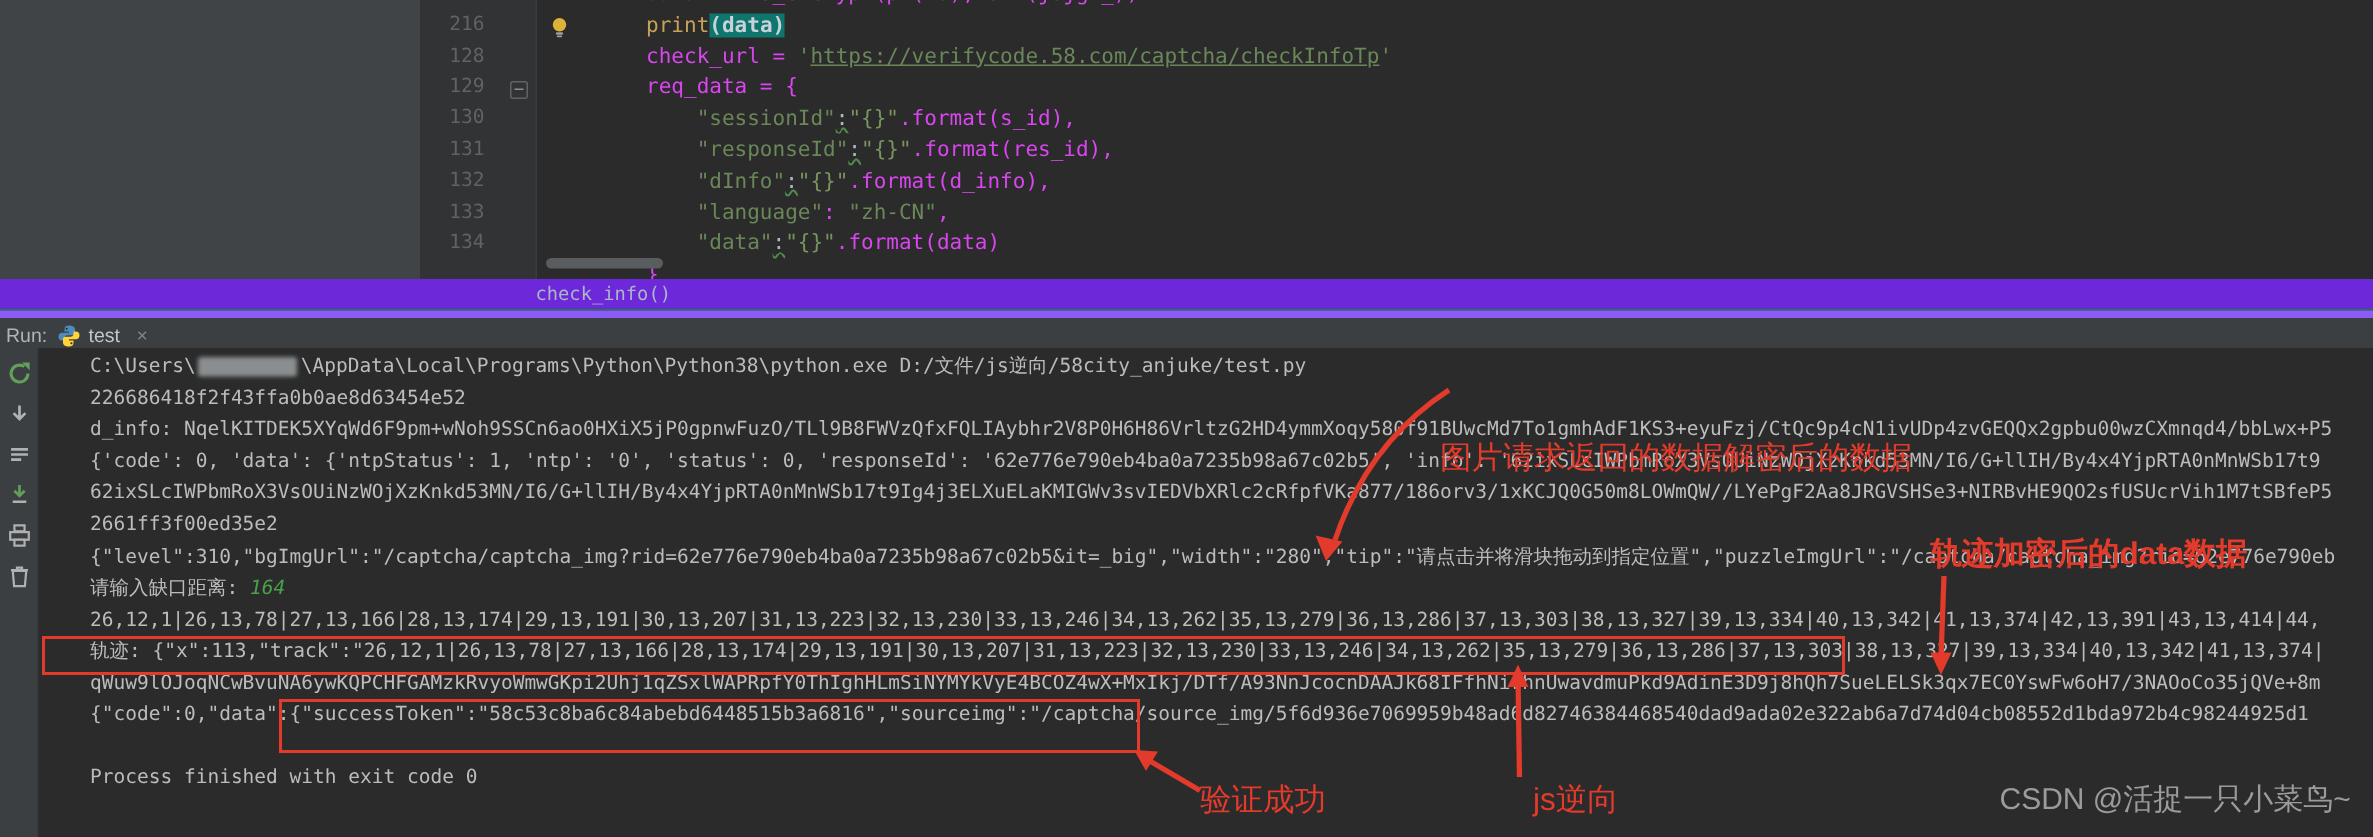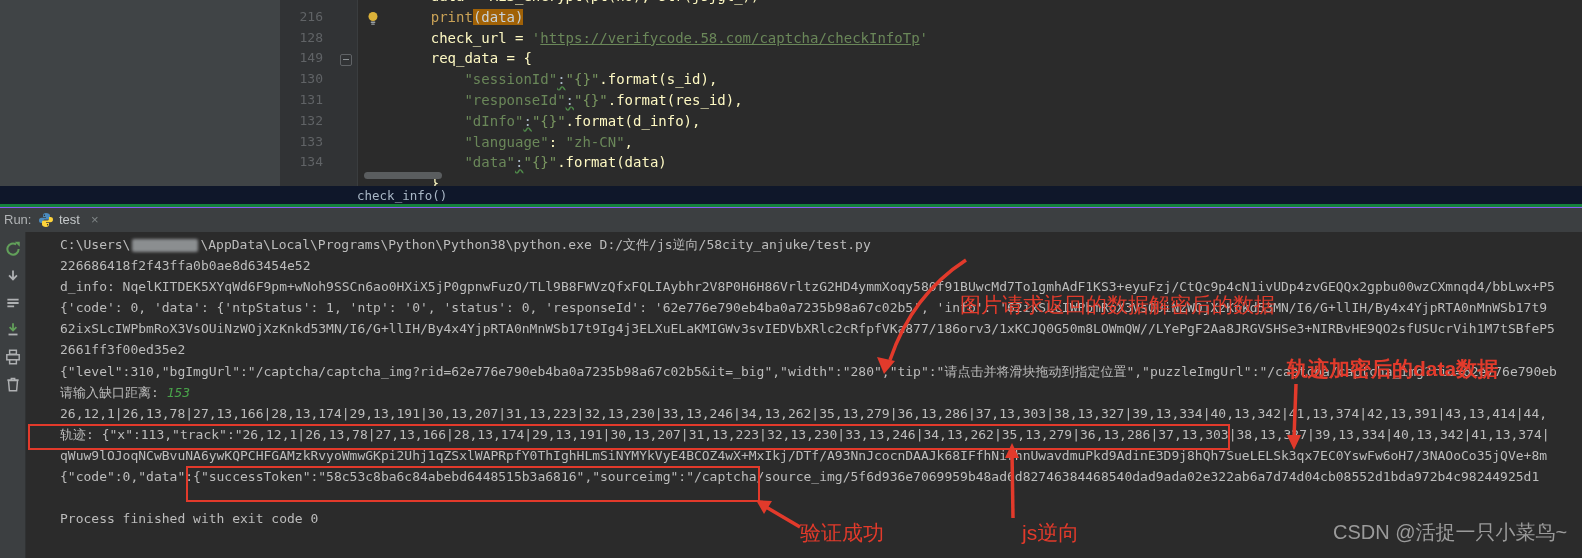--- a/index.html
+++ b/index.html
@@ -10,39 +10,39 @@
   .tl-panel{position:absolute;left:0;top:0;width:280px;height:186px;background:#404446;}
 
   
   .editor{position:absolute;left:280px;top:0;width:1302px;height:186px;background:#2b2b2b;overflow:hidden;}
   .gutter{position:absolute;left:0;top:0;width:77px;height:186px;background:#313335;border-right:1px solid #3a3d3f;}
   .code-lines{position:absolute;left:0;top:-14px;right:0;}
   .code-line{height:20.8px;line-height:20.8px;position:relative;white-space:pre;
              font-family:"DejaVu Sans Mono","Liberation Mono",monospace;font-size:14px;color:#a9b7c6;}
   .line-num{position:absolute;left:0;top:0;width:43px;text-align:right;color:#606366;font-size:13px;}
   .code-text{position:absolute;left:117px;top:0;}
-  .c-plain{color:#fef9c3;}
+  .c-plain{color:#d946ef;}
   .c-func{color:#c9a257;}
   .c-str{color:#6a8759;}
   .c-url{color:#6a8759;text-decoration:underline;}
   .c-fmt{color:#78955f;}
   .c-colon{color:#a9b7c6;text-decoration:underline;text-decoration-style:wavy;text-decoration-color:#4e8a49;}
-  .c-hl{background:#a16207;color:#c8d2da;}
+  .c-hl{background:#0f766e;color:#c8d2da;font-weight:bold;}
   .bulb{position:absolute;left:86px;top:10px;width:14px;height:16px;}
   .fold-box{position:absolute;left:60px;top:54px;width:10px;height:10px;border:1px solid #606366;border-radius:2px;}
   .fold-box i{position:absolute;left:2px;top:4px;width:6px;height:1px;background:#8a8f92;}
   .h-scrollbar{position:absolute;left:84px;top:172px;width:78px;height:7px;background:#5a5d5f;border-radius:4px;}
 
   
-  .breadcrumb-bar{position:absolute;left:0;top:186px;width:1582px;height:21px;background:#0f172a;border-bottom:3px solid #15803d;box-sizing:border-box;}
+  .breadcrumb-bar{position:absolute;left:0;top:186px;width:1582px;height:21px;background:#6d28d9;border-bottom:1px solid #15803d;box-sizing:border-box;}
   .breadcrumb-bar span{position:absolute;left:357px;top:0;line-height:20px;color:#a9b7c6;
        font-family:"DejaVu Sans Mono","Liberation Mono",monospace;font-size:12.5px;}
 
   
-  .run-header{position:absolute;left:0;top:207px;width:1582px;height:25px;background:#3c3f41;border-top:1px solid #8b5cf6;box-sizing:border-box;}
+  .run-header{position:absolute;left:0;top:207px;width:1582px;height:25px;background:#3c3f41;border-top:5px solid #8b5cf6;box-sizing:border-box;}
   .run-label{position:absolute;left:4px;top:0;line-height:24px;color:#b0b3b5;font-size:13px;}
   .tab{position:absolute;left:29px;top:0;width:80px;height:40px;}
   .py-icon{position:absolute;left:9px;top:4px;width:16px;height:16px;}
   .tab-title{position:absolute;left:30px;top:0;line-height:24px;color:#c3c7c9;font-size:13px;}
   .tab-close{position:absolute;left:62px;top:0;line-height:24px;color:#7f8587;font-size:13px;}
   .tab-underline{position:absolute;left:0;bottom:0;width:80px;height:3px;background:#4083c9;}
 
   
   .console-toolbar{position:absolute;left:0;top:232px;width:26px;height:326px;background:#3c3f41;border-right:1px solid #303233;box-sizing:border-box;}
   .tb-btn{position:absolute;left:4px;width:18px;height:18px;}
@@ -83,21 +83,21 @@
       </div>
       <div class="code-line">
         <span class="line-num">216</span>
         <span class="code-text"><span class="c-plain">    </span><span class="c-func">print</span><span class="c-hl">(data)</span></span>
       </div>
       <div class="code-line">
         <span class="line-num">128</span>
         <span class="code-text"><span class="c-plain">    check_url = </span><span class="c-str">'</span><span class="c-url">https://verifycode.58.com/captcha/checkInfoTp</span><span class="c-str">'</span></span>
       </div>
       <div class="code-line">
-        <span class="line-num">149</span>
+        <span class="line-num">129</span>
         <span class="code-text"><span class="c-plain">    req_data = {</span></span>
       </div>
       <div class="code-line">
         <span class="line-num">130</span>
         <span class="code-text"><span class="c-str">        "sessionId"</span><span class="c-colon">:</span><span class="c-fmt">"{}"</span><span class="c-plain">.format(s_id),</span></span>
       </div>
       <div class="code-line">
         <span class="line-num">131</span>
         <span class="code-text"><span class="c-str">        "responseId"</span><span class="c-colon">:</span><span class="c-fmt">"{}"</span><span class="c-plain">.format(res_id),</span></span>
       </div>
@@ -190,21 +190,21 @@
   </div>
 
   <div class="console">
     <div class="console-line"><span>C:\Users\</span><span class="blur-box"></span><span>\AppData\Local\Programs\Python\Python38\python.exe D:/文件/js逆向/58city_anjuke/test.py</span></div>
     <div class="console-line"><span>226686418f2f43ffa0b0ae8d63454e52</span></div>
     <div class="console-line"><span>d_info: NqelKITDEK5XYqWd6F9pm+wNoh9SSCn6ao0HXiX5jP0gpnwFuzO/TLl9B8FWVzQfxFQLIAybhr2V8P0H6H86VrltzG2HD4ymmXoqy580f91BUwcMd7To1gmhAdF1KS3+eyuFzj/CtQc9p4cN1ivUDp4zvGEQQx2gpbu00wzCXmnqd4/bbLwx+P5</span></div>
     <div class="console-line"><span>{'code': 0, 'data': {'ntpStatus': 1, 'ntp': '0', 'status': 0, 'responseId': '62e776e790eb4ba0a7235b98a67c02b5', 'info': '62ixSLcIWPbmRoX3VsOUiNzWOjXzKnkd53MN/I6/G+llIH/By4x4YjpRTA0nMnWSb17t9</span></div>
     <div class="console-line"><span>62ixSLcIWPbmRoX3VsOUiNzWOjXzKnkd53MN/I6/G+llIH/By4x4YjpRTA0nMnWSb17t9Ig4j3ELXuELaKMIGWv3svIEDVbXRlc2cRfpfVKa877/186orv3/1xKCJQ0G50m8LOWmQW//LYePgF2Aa8JRGVSHSe3+NIRBvHE9QO2sfUSUcrVih1M7tSBfeP5</span></div>
     <div class="console-line"><span>2661ff3f00ed35e2</span></div>
     <div class="console-line"><span>{"level":310,"bgImgUrl":"/captcha/captcha_img?rid=62e776e790eb4ba0a7235b98a67c02b5&amp;it=_big","width":"280","tip":"请点击并将滑块拖动到指定位置","puzzleImgUrl":"/captcha/captcha_img?rid=62e776e790eb</span></div>
-    <div class="console-line"><span>请输入缺口距离: </span><span class="input-text">153</span></div>
+    <div class="console-line"><span>请输入缺口距离: </span><span class="input-text">164</span></div>
     <div class="console-line"><span>26,12,1|26,13,78|27,13,166|28,13,174|29,13,191|30,13,207|31,13,223|32,13,230|33,13,246|34,13,262|35,13,279|36,13,286|37,13,303|38,13,327|39,13,334|40,13,342|41,13,374|42,13,391|43,13,414|44,</span></div>
     <div class="console-line"><span>轨迹: {"x":113,"track":"26,12,1|26,13,78|27,13,166|28,13,174|29,13,191|30,13,207|31,13,223|32,13,230|33,13,246|34,13,262|35,13,279|36,13,286|37,13,303|38,13,327|39,13,334|40,13,342|41,13,374|</span></div>
     <div class="console-line"><span>qWuw9lOJoqNCwBvuNA6ywKQPCHFGAMzkRvyoWmwGKpi2Uhj1qZSxlWAPRpfY0ThIghHLmSiNYMYkVyE4BCOZ4wX+MxIkj/DTf/A93NnJcocnDAAJk68IFfhNirhnUwavdmuPkd9AdinE3D9j8hQh7SueLELSk3qx7EC0YswFw6oH7/3NAOoCo35jQVe+8m</span></div>
     <div class="console-line"><span>{"code":0,"data":{"successToken":"58c53c8ba6c84abebd6448515b3a6816","sourceimg":"/captcha/source_img/5f6d936e7069959b48ad6d82746384468540dad9ada02e322ab6a7d74d04cb08552d1bda972b4c98244925d1</span></div>
     <div class="console-line"><span></span></div>
     <div class="console-line"><span>Process finished with exit code 0</span></div>
   </div>
 
   <div class="red-box box1"></div>
   <div class="red-box box2"></div>

